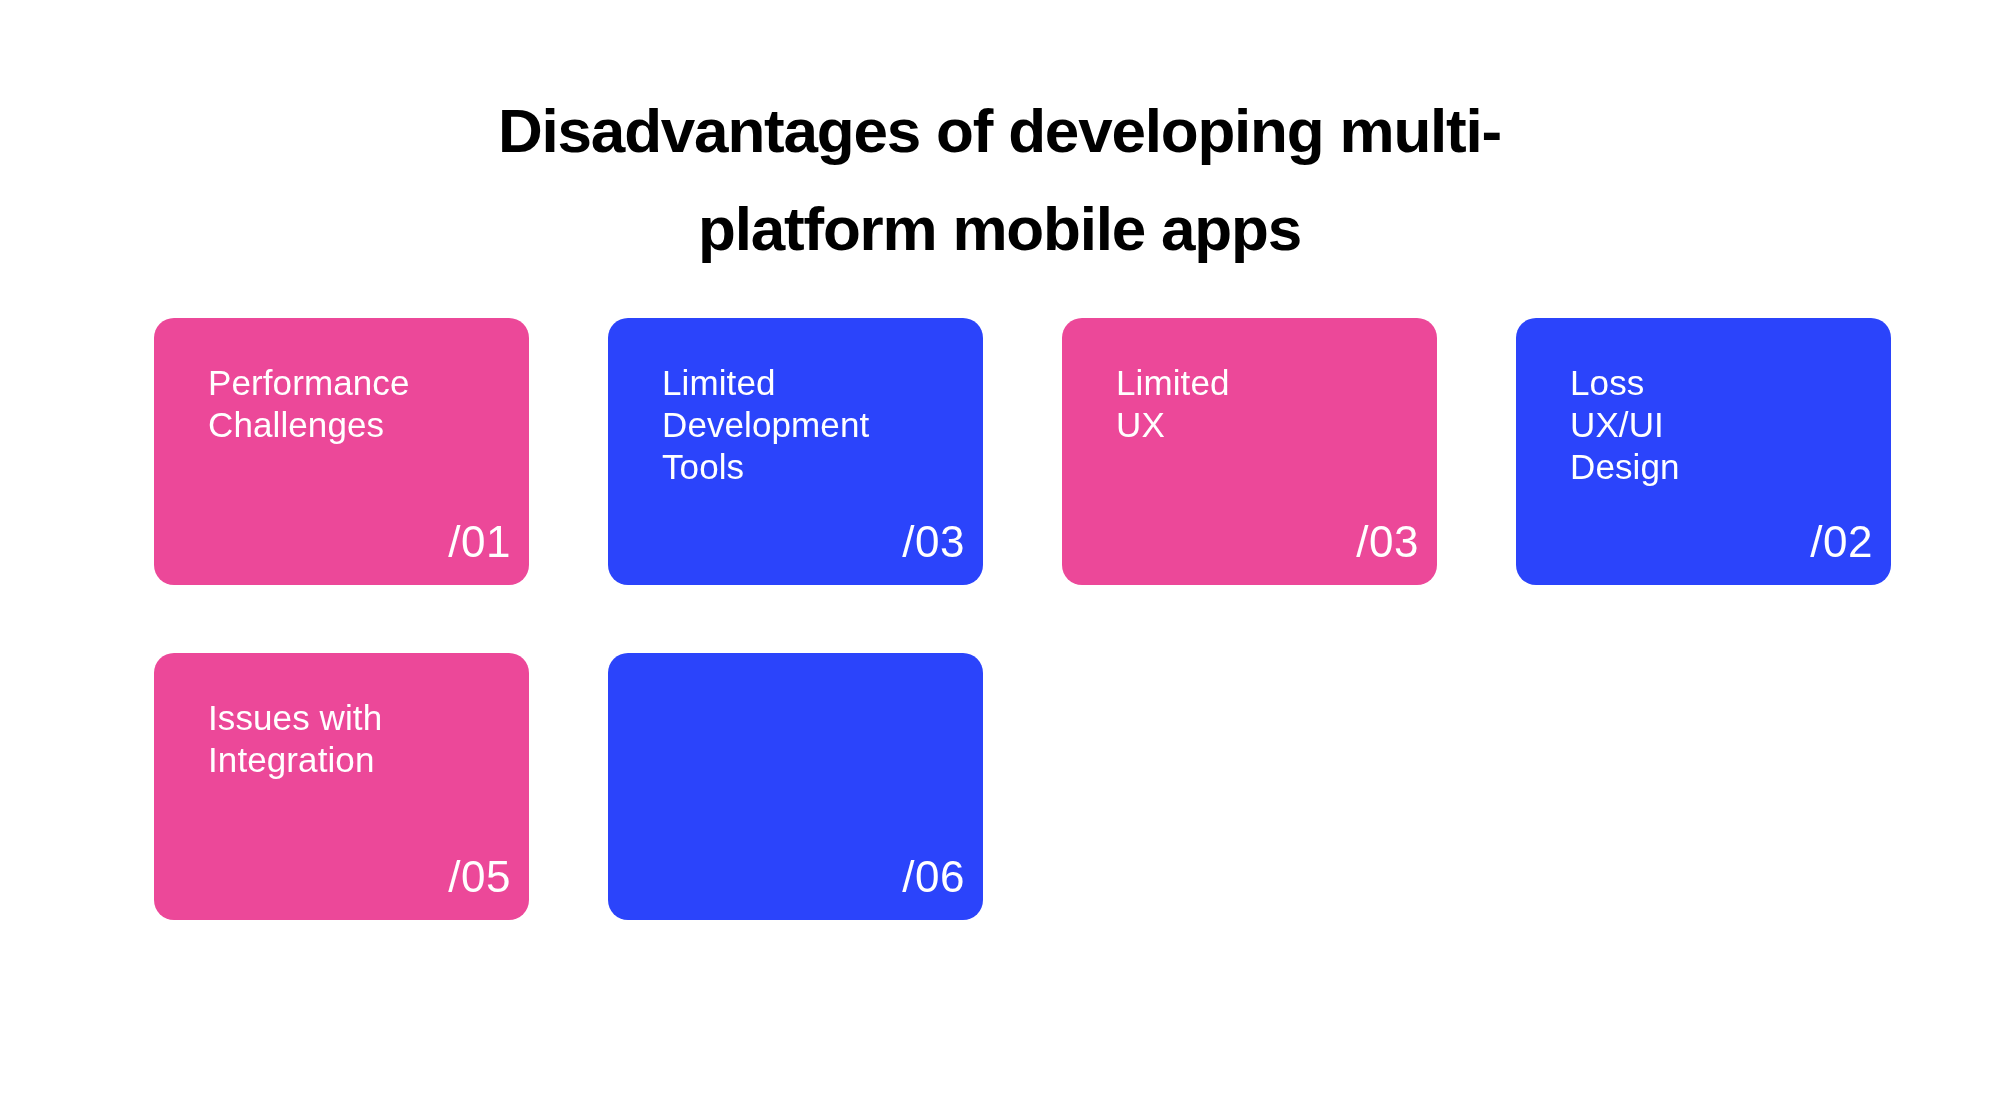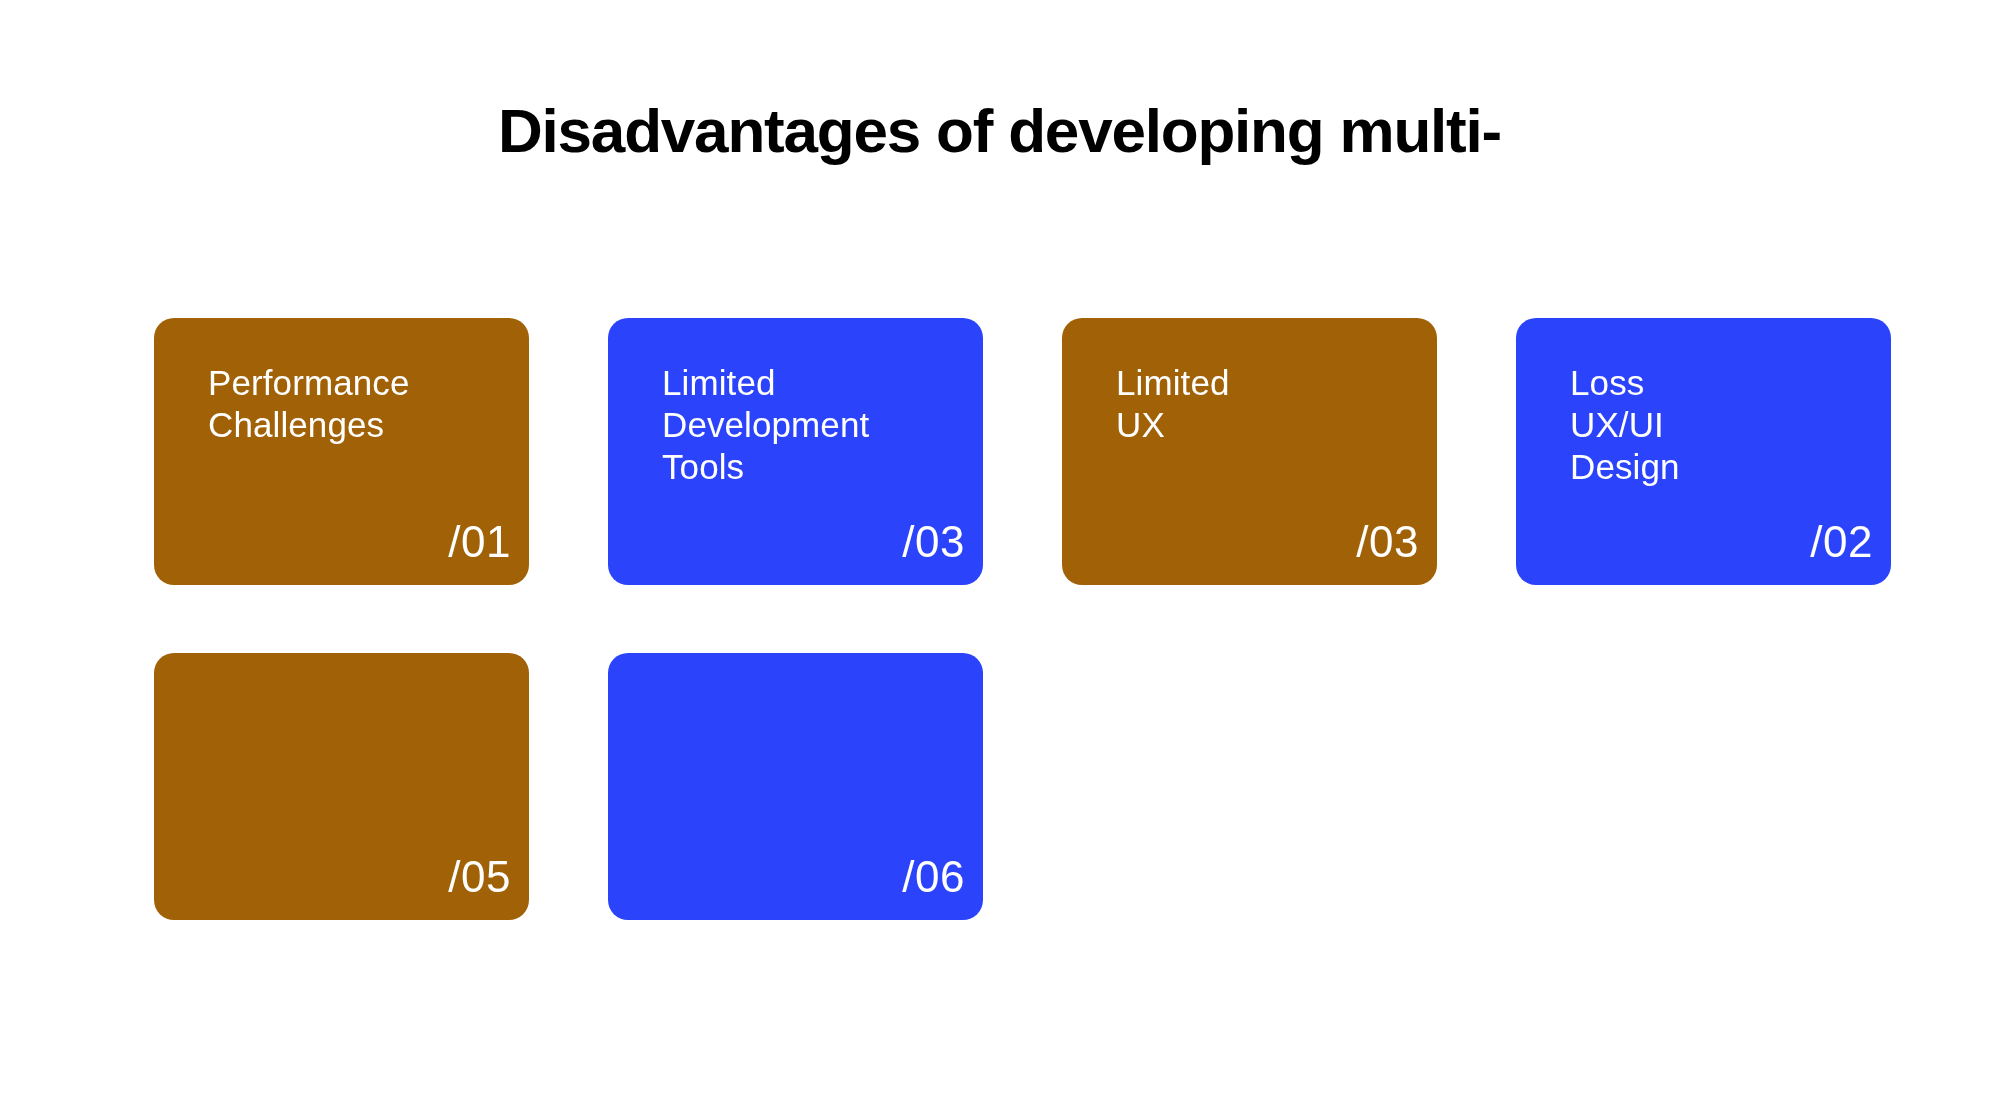--- a/index.html
+++ b/index.html
@@ -57,21 +57,21 @@
     row-gap: 68px;
   }
 
   .card {
     position: relative;
     box-sizing: border-box;
     border-radius: 20px;
     padding: 44px 34px 26px 54px;
     overflow: hidden;
   }
-  .card.theme-dark  { background: #a16207; }
+  .card.theme-dark  { background: #ec4899; }
   .card.theme-blue  { background: #2B44FB; }
 
   .card-label {
     display: block;
     font-family: "Liberation Sans", sans-serif;
     font-weight: 400;
     font-size: 35px;
     line-height: 42px;
     letter-spacing: 0.1px;
     color: #ffffff;
@@ -90,20 +90,21 @@
     color: #ffffff;
   }
 </style>
 </head>
 <body>
 
 <div class="slide">
 
   <div class="title-block">
     <span class="title-line">Disadvantages of developing multi-</span>
+    <span class="title-line">platform mobile apps</span>
   </div>
 
   <div class="card-grid">
 
     <div class="card theme-dark">
       <span class="card-label">Performance
 Challenges</span>
       <span class="card-number">/01</span>
     </div>
 
@@ -121,20 +122,22 @@
     </div>
 
     <div class="card theme-blue">
       <span class="card-label">Loss
 UX/UI
 Design</span>
       <span class="card-number">/02</span>
     </div>
 
     <div class="card theme-dark">
+      <span class="card-label">Issues with
+Integration</span>
       <span class="card-number">/05</span>
     </div>
 
     <div class="card theme-blue">
       <span class="card-number">/06</span>
     </div>
 
 
 
   </div>

